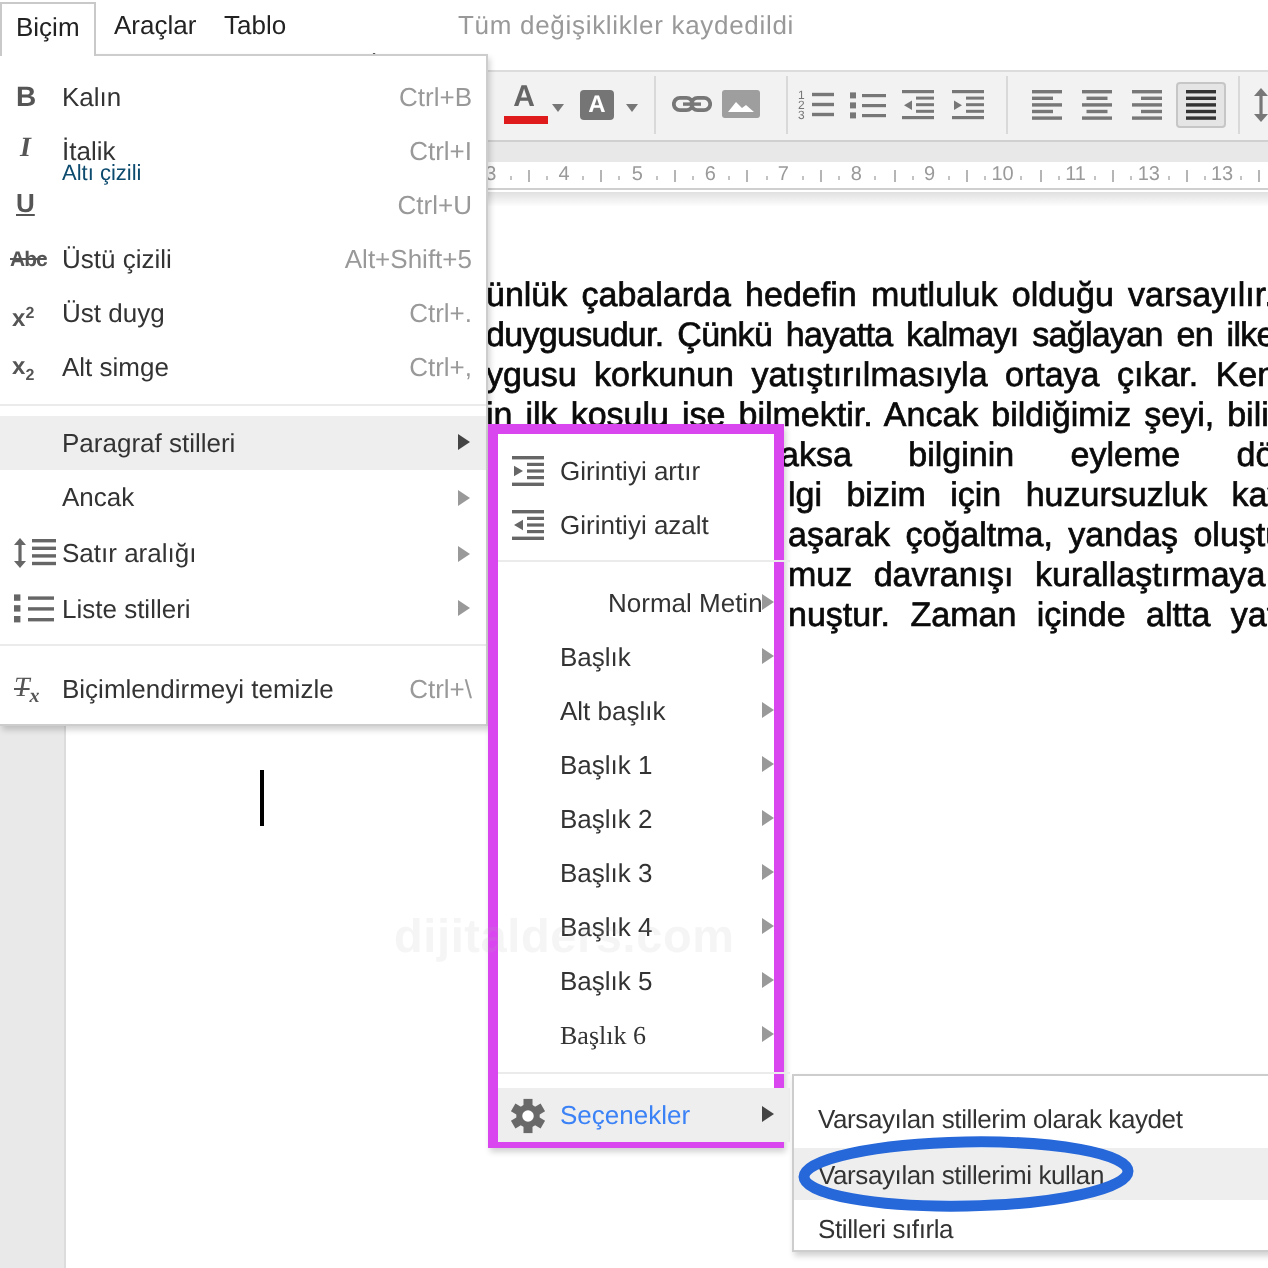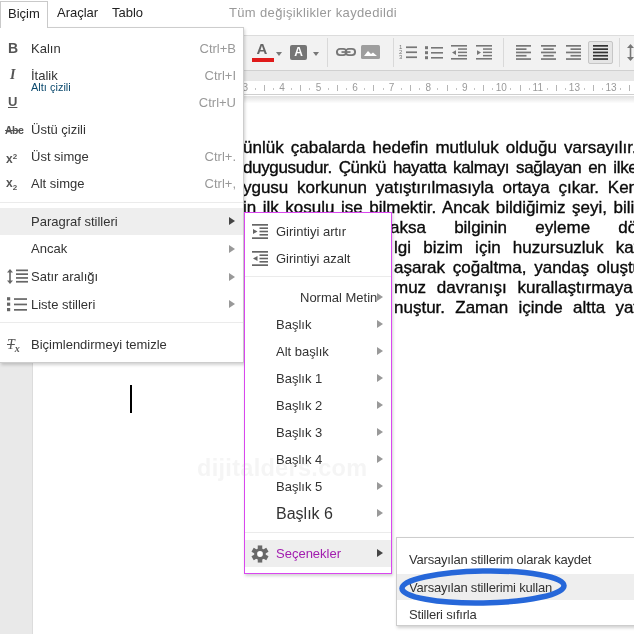--- a/index.html
+++ b/index.html
@@ -165,22 +165,23 @@
 <div style="position:absolute;left:31px;top:6.5px;width:198px;height:27px;line-height:27px;font-size:13px;color:#333;">Kalın</div>
 <div style="position:absolute;left:0;top:6.5px;width:236px;height:27px;line-height:27px;font-size:13px;color:#999;text-align:right;">Ctrl+B</div>
 
 <div style="position:absolute;left:31px;top:33.5px;width:198px;height:27px;line-height:27px;font-size:13px;color:#333;">İtalik</div>
 <div style="position:absolute;left:0;top:33.5px;width:236px;height:27px;line-height:27px;font-size:13px;color:#999;text-align:right;">Ctrl+I</div>
 
 <div style="position:absolute;left:31px;top:46px;width:198px;height:27px;line-height:27px;font-size:11px;color:#0c4a6e;">Altı çizili</div>
 <div style="position:absolute;left:0;top:60.5px;width:236px;height:27px;line-height:27px;font-size:13px;color:#999;text-align:right;">Ctrl+U</div>
 
 <div style="position:absolute;left:31px;top:87.5px;width:198px;height:27px;line-height:27px;font-size:13px;color:#333;">Üstü çizili</div>
-
-<div style="position:absolute;left:31px;top:114.5px;width:198px;height:27px;line-height:27px;font-size:13px;color:#333;">Üst simge</div>
+<div style="position:absolute;left:0;top:87.5px;width:236px;height:27px;line-height:27px;font-size:13px;color:#999;text-align:right;">Alt+Shift+5</div>
+
+<div style="position:absolute;left:31px;top:114.5px;width:198px;height:27px;line-height:27px;font-size:13px;color:#333;">Üst duyg</div>
 <div style="position:absolute;left:0;top:114.5px;width:236px;height:27px;line-height:27px;font-size:13px;color:#999;text-align:right;">Ctrl+.</div>
 
 <div style="position:absolute;left:31px;top:141.5px;width:198px;height:27px;line-height:27px;font-size:13px;color:#333;">Alt simge</div>
 <div style="position:absolute;left:0;top:141.5px;width:236px;height:27px;line-height:27px;font-size:13px;color:#999;text-align:right;">Ctrl+,</div>
 <div style="position:absolute;left:0;top:174.0px;width:243px;height:1px;background:#ebebeb;"></div>
 <div style="position:absolute;left:0;top:179.5px;width:243px;height:27px;background:#eeeeee;"></div>
 
 <div style="position:absolute;left:31px;top:179.5px;width:198px;height:27px;line-height:27px;font-size:13px;color:#333;">Paragraf stilleri</div>
 <div style="position:absolute;left:229px;top:189.0px;width:0;height:0;border-left:6px solid #444;border-top:4px solid transparent;border-bottom:4px solid transparent;"></div>
 
@@ -188,20 +189,21 @@
 <div style="position:absolute;left:229px;top:216.5px;width:0;height:0;border-left:6px solid #999;border-top:4px solid transparent;border-bottom:4px solid transparent;"></div>
 
 <div style="position:absolute;left:31px;top:235.0px;width:198px;height:27px;line-height:27px;font-size:13px;color:#333;">Satır aralığı</div>
 <div style="position:absolute;left:229px;top:244.5px;width:0;height:0;border-left:6px solid #999;border-top:4px solid transparent;border-bottom:4px solid transparent;"></div>
 
 <div style="position:absolute;left:31px;top:262.5px;width:198px;height:27px;line-height:27px;font-size:13px;color:#333;">Liste stilleri</div>
 <div style="position:absolute;left:229px;top:272.0px;width:0;height:0;border-left:6px solid #999;border-top:4px solid transparent;border-bottom:4px solid transparent;"></div>
 <div style="position:absolute;left:0;top:294.0px;width:243px;height:1px;background:#ebebeb;"></div>
 
 <div style="position:absolute;left:31px;top:303.0px;width:198px;height:27px;line-height:27px;font-size:13px;color:#333;">Biçimlendirmeyi temizle</div>
+<div style="position:absolute;left:0;top:303.0px;width:236px;height:27px;line-height:27px;font-size:13px;color:#999;text-align:right;">Ctrl+\</div>
 <div style="position:absolute;left:8px;top:13px;width:16px;height:14px;font-size:14px;line-height:14px;font-weight:bold;color:#555;">B</div>
 <div style="position:absolute;left:10px;top:40px;width:16px;height:14px;font-size:14px;line-height:14px;font-style:italic;font-family:'Liberation Serif',serif;font-weight:bold;color:#555;">I</div>
 <div style="position:absolute;left:8px;top:67px;width:16px;height:14px;font-size:13px;line-height:14px;color:#555;text-decoration:underline;font-weight:bold;">U</div>
 <div style="position:absolute;left:5px;top:95.5px;width:22px;height:12px;font-size:10.5px;line-height:12px;color:#555;text-decoration:line-through;font-weight:bold;letter-spacing:-0.5px;">Abc</div>
 <div style="position:absolute;left:6px;top:122px;width:20px;height:13px;font-size:12px;line-height:13px;color:#555;font-weight:bold;">x<span style="font-size:8px;vertical-align:4px;">2</span></div>
 <div style="position:absolute;left:6px;top:149px;width:20px;height:13px;font-size:12px;line-height:13px;color:#555;font-weight:bold;">x<span style="font-size:8px;vertical-align:-3px;">2</span></div>
 <svg style="position:absolute;left:7px;top:241px;" width="21" height="15" viewBox="0 0 21 15">
           <path d="M3 0 L6 3.5 L0 3.5 Z" fill="#666"></path>
           <rect x="2.2" y="3" width="1.6" height="9" fill="#666"></rect>
           <path d="M3 15 L0 11.5 L6 11.5 Z" fill="#666"></path>
@@ -216,21 +218,21 @@
           <rect x="0" y="5.6" width="3.2" height="3.2" fill="#666"></rect>
           <rect x="7" y="6.6" width="13" height="1.7" fill="#666"></rect>
           <rect x="0" y="11" width="3.2" height="3.2" fill="#666"></rect>
           <rect x="7" y="12" width="13" height="1.7" fill="#666"></rect>
         </svg>
 <div style="position:absolute;left:7px;top:309px;width:22px;height:15px;font-size:14px;line-height:15px;color:#555;font-family:'Liberation Serif',serif;font-style:italic;"><span style="text-decoration:line-through;">T</span><span style="font-size:10px;font-weight:bold;vertical-align:-3px;">x</span></div>
 </div>
     </div>
 <div class="abs" style="left:0;top:1px;width:48px;height:27px;background:#fff;border:1px solid #c9c9c9;border-bottom:none;"></div>
 <div class="abs" style="left:8px;top:1px;height:27px;line-height:26px;font-size:13px;color:#222;">Biçim</div>
-<div class="abs" style="left:244px;top:212px;width:148px;height:362px;background:#fff;border:1px solid #d946ef;box-shadow:1px 2px 3px rgba(0,0,0,0.18);">
+<div class="abs" style="left:244px;top:212px;width:148px;height:362px;background:#fff;border:5px solid #d946ef;box-shadow:1px 2px 3px rgba(0,0,0,0.18);">
 <div style="position:relative;width:146px;height:360px;">
 <svg style="position:absolute;left:7px;top:10.5px;" width="16" height="15" viewBox="0 0 16 15">
           <rect x="0" y="0" width="16" height="1.7" fill="#666"></rect>
           <rect x="0" y="13.3" width="16" height="1.7" fill="#666"></rect>
           <rect x="7.5" y="3.4" width="8.5" height="1.6" fill="#666"></rect>
           <rect x="7.5" y="6.7" width="8.5" height="1.6" fill="#666"></rect>
           <rect x="7.5" y="10" width="8.5" height="1.6" fill="#666"></rect>
           <path d="M1 4.9 L5.5 7.5 L1 10.1 Z" fill="#666"></path>
         </svg>
 <div style="position:absolute;left:31px;top:4.5px;width:101px;height:27px;line-height:27px;font-size:13px;color:#333;">Girintiyi artır</div>
@@ -262,41 +264,41 @@
 
 <div style="position:absolute;left:31px;top:205.5px;width:101px;height:27px;line-height:27px;font-size:13px;color:#333;">Başlık 3</div>
 <div style="position:absolute;left:132px;top:215.0px;width:0;height:0;border-left:6px solid #999;border-top:4px solid transparent;border-bottom:4px solid transparent;"></div>
 
 <div style="position:absolute;left:31px;top:232.5px;width:101px;height:27px;line-height:27px;font-size:13px;color:#333;">Başlık 4</div>
 <div style="position:absolute;left:132px;top:242.0px;width:0;height:0;border-left:6px solid #999;border-top:4px solid transparent;border-bottom:4px solid transparent;"></div>
 
 <div style="position:absolute;left:31px;top:259.5px;width:101px;height:27px;line-height:27px;font-size:13px;color:#333;">Başlık 5</div>
 <div style="position:absolute;left:132px;top:269.0px;width:0;height:0;border-left:6px solid #999;border-top:4px solid transparent;border-bottom:4px solid transparent;"></div>
 
-<div style="position:absolute;left:31px;top:286.5px;width:101px;height:27px;line-height:27px;font-size:16px;color:#333;">Başlık 6</div>
+<div style="position:absolute;left:31px;top:286.5px;width:101px;height:27px;line-height:27px;font-size:13px;color:#333;font-family:Liberation Serif, serif;">Başlık 6</div>
 <div style="position:absolute;left:132px;top:296.0px;width:0;height:0;border-left:6px solid #999;border-top:4px solid transparent;border-bottom:4px solid transparent;"></div>
 <div style="position:absolute;left:0;top:318.5px;width:146px;height:1px;background:#ebebeb;"></div>
 <div style="position:absolute;left:0;top:326.5px;width:146px;height:27px;background:#eeeeee;"></div>
 <svg style="position:absolute;left:6px;top:331.5px;" width="18" height="18" viewBox="0 0 20 20">
           <g fill="#696969">
             <circle cx="10" cy="10" r="6.5"></circle>
             <rect x="7.5" y="0.5" width="5" height="4"></rect>
             <rect x="7.5" y="15.5" width="5" height="4"></rect>
             <g transform="rotate(60 10 10)">
               <rect x="7.5" y="0.5" width="5" height="4"></rect>
               <rect x="7.5" y="15.5" width="5" height="4"></rect>
             </g>
             <g transform="rotate(120 10 10)">
               <rect x="7.5" y="0.5" width="5" height="4"></rect>
               <rect x="7.5" y="15.5" width="5" height="4"></rect>
             </g>
           </g>
           <circle cx="10" cy="10" r="3.2" fill="#fff"></circle>
         </svg>
-<div style="position:absolute;left:31px;top:326.5px;width:101px;height:27px;line-height:27px;font-size:13px;color:#a21caf;">Seçenekler</div>
+<div style="position:absolute;left:31px;top:326.5px;width:101px;height:27px;line-height:27px;font-size:13px;color:#3b82f6;">Seçenekler</div>
 <div style="position:absolute;left:132px;top:336.0px;width:0;height:0;border-left:6px solid #444;border-top:4px solid transparent;border-bottom:4px solid transparent;"></div>
 </div>
     </div>
 <div class="abs" style="left:396px;top:537px;width:245px;height:89px;background:#fff;border:1px solid #cdcdcd;box-shadow:1px 2px 3px rgba(0,0,0,0.18);">
 <div style="position:relative;width:243px;height:87px;">
 <div style="position:absolute;left:0;top:36px;width:243px;height:26px;background:#eeeeee;"></div>
 <div style="position:absolute;left:12px;top:8.0px;height:27px;line-height:27px;font-size:13px;color:#333;white-space:nowrap;letter-spacing:-0.2px;">Varsayılan stillerim olarak kaydet</div>
 <div style="position:absolute;left:12px;top:63.0px;height:27px;line-height:27px;font-size:13px;color:#333;white-space:nowrap;letter-spacing:-0.2px;">Stilleri sıfırla</div>
 <div style="position:absolute;left:12px;top:35.5px;height:27px;line-height:27px;font-size:13px;color:#333;white-space:nowrap;letter-spacing:-0.2px;">Varsayılan stillerimi kullan</div>
 </div>

